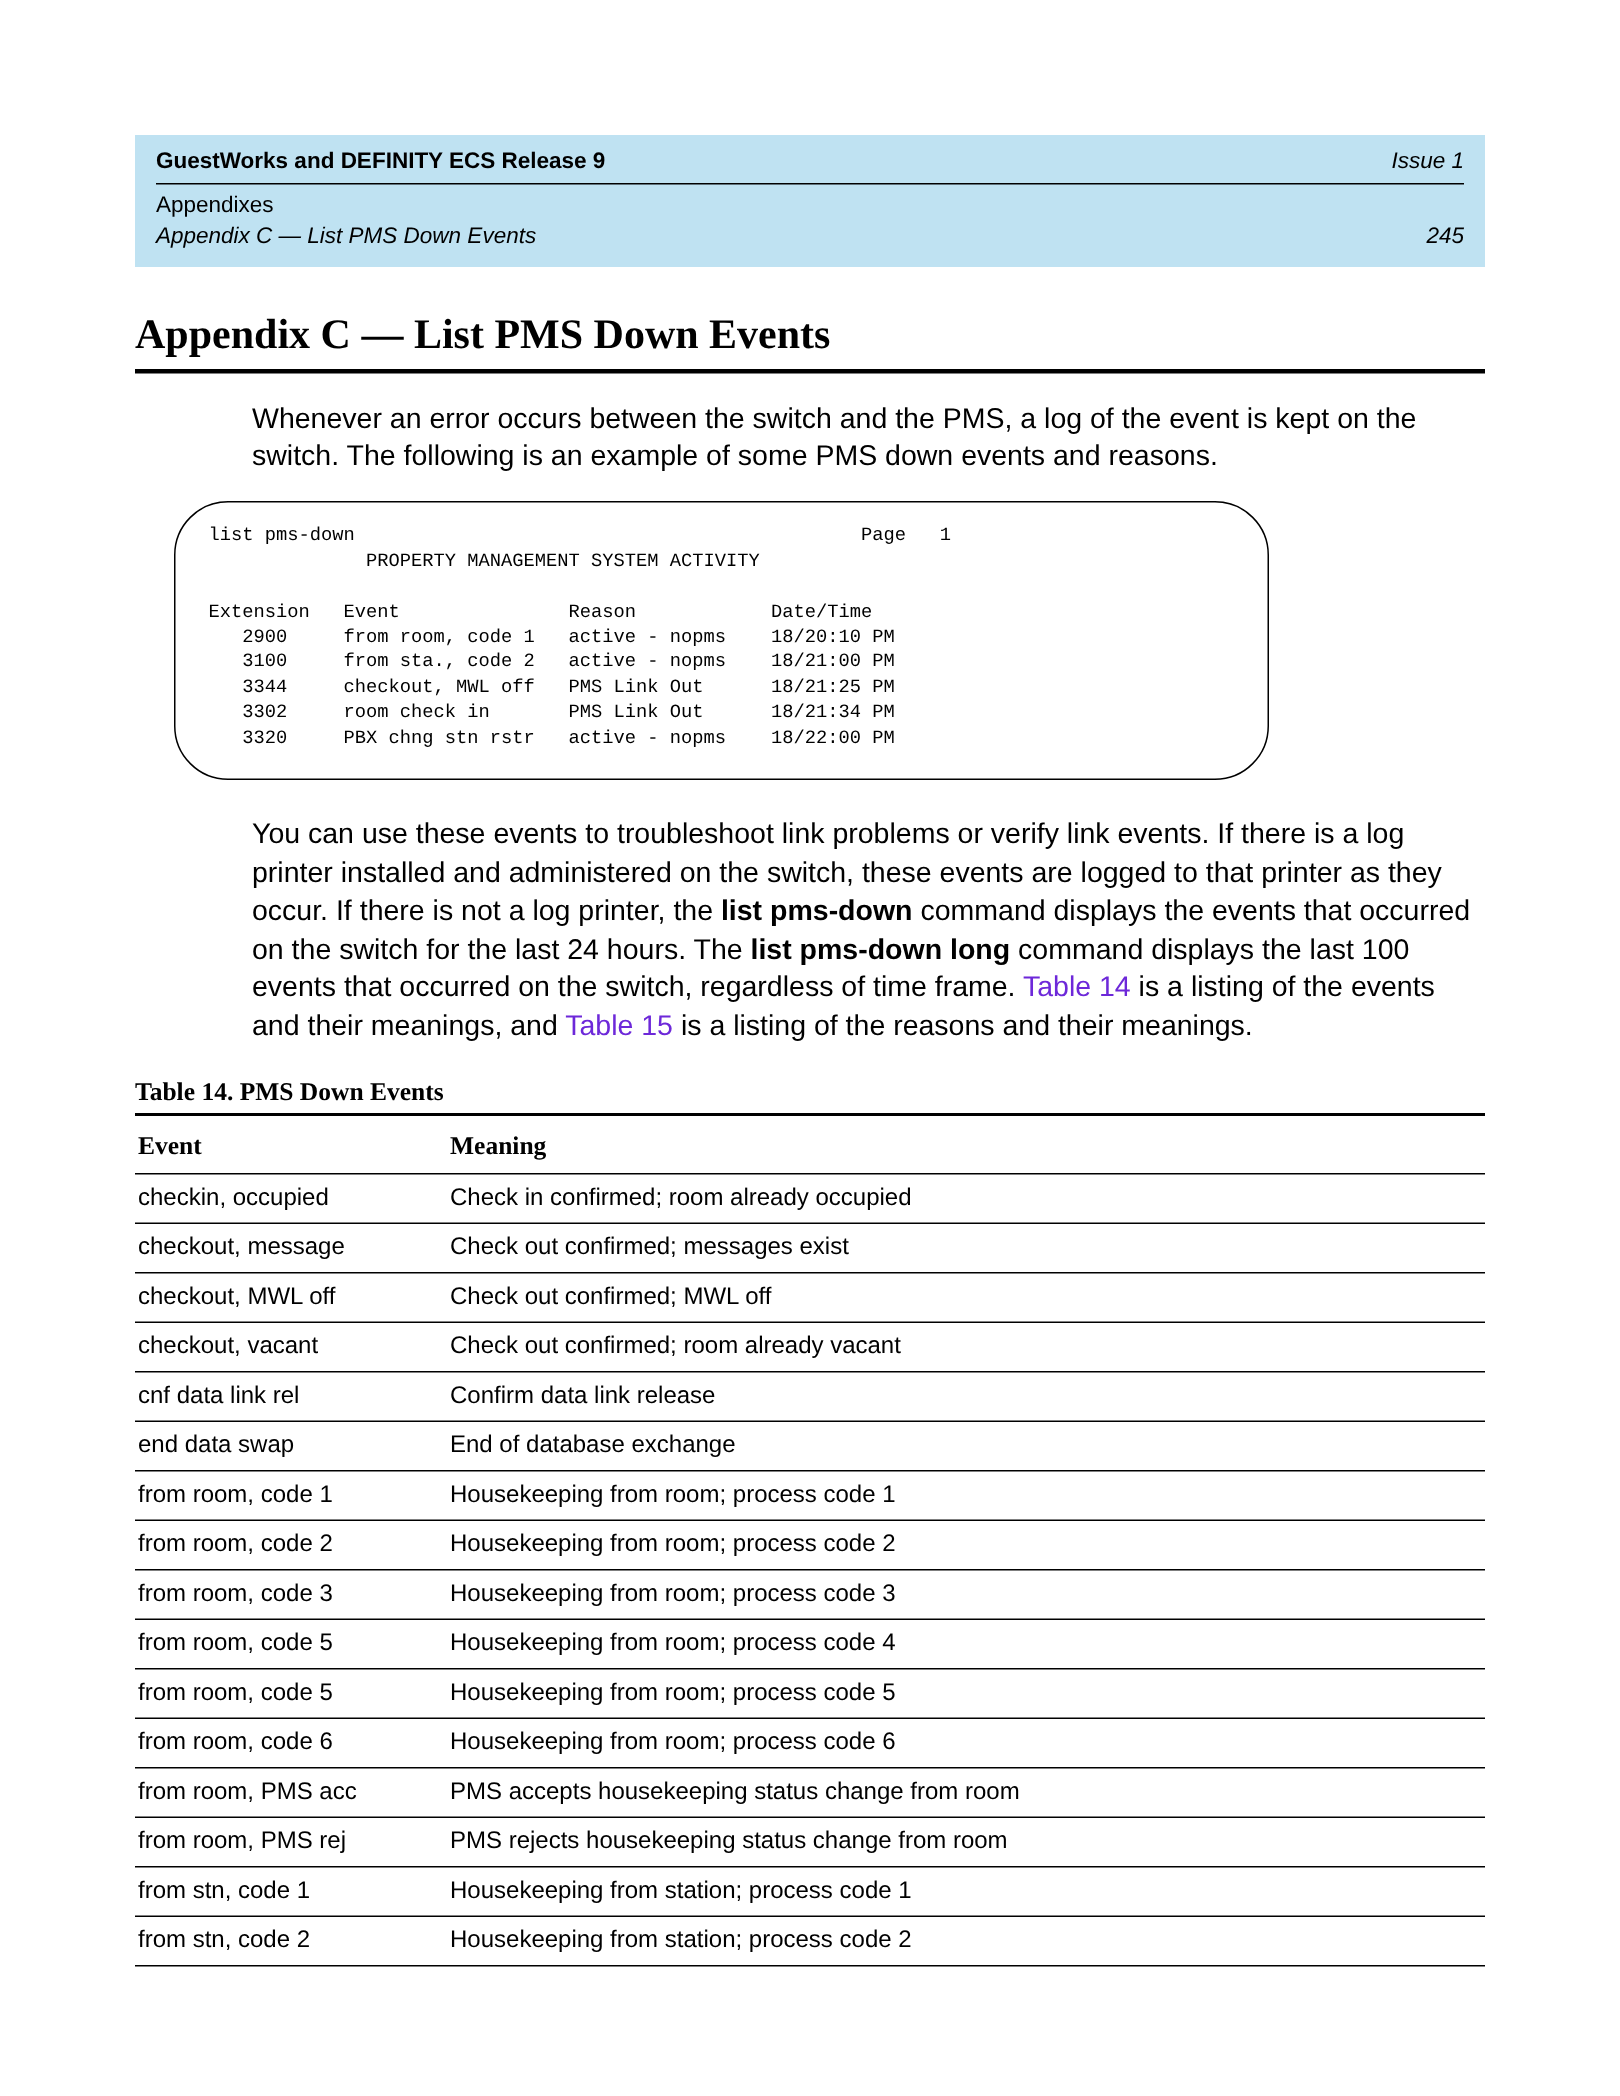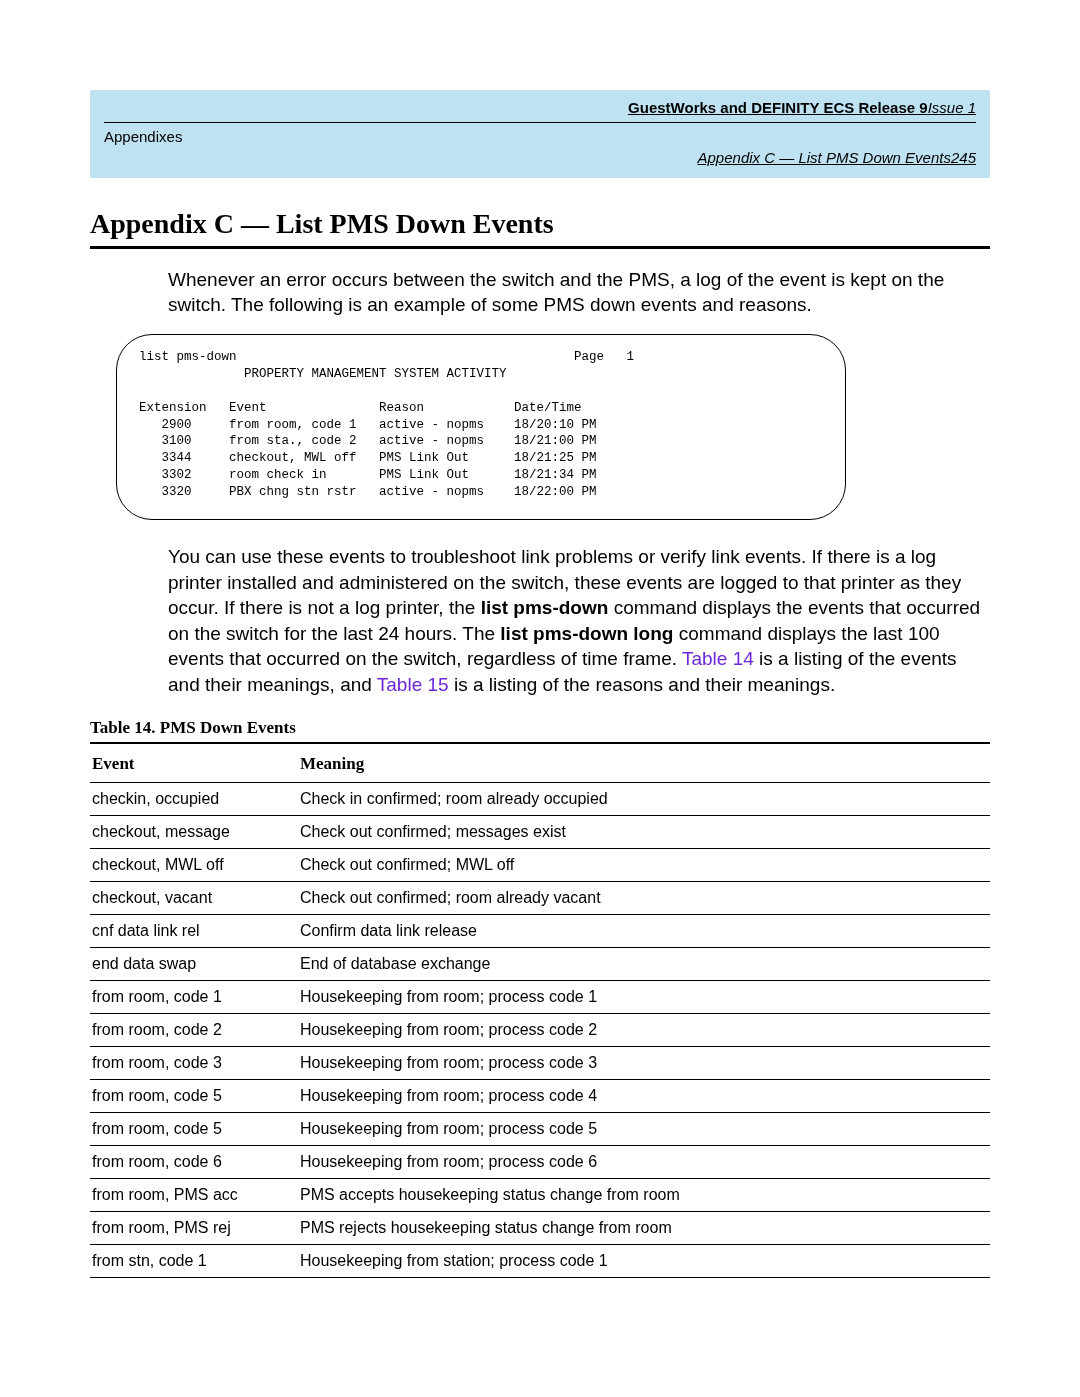--- a/index.html
+++ b/index.html
@@ -16,22 +16,21 @@
     box-sizing: border-box;
   }
   .header-band {
     background: #bfe2f2;
     padding: 8px 14px 10px 14px;
     font-size: 15px;
     line-height: 1.35;
   }
   .header-row {
     display: flex;
-    justify-content: flex-end;
-    text-decoration: underline;
+    justify-content: space-between;
   }
   .hdr-left { max-width: 640px; }
   .hdr-right { text-align: right; white-space: nowrap; }
   .bold { font-weight: bold; }
   .boldi { font-weight: bold; font-style: italic; }
   .ital { font-style: italic; }
   .hdr-divider {
     border: none;
     border-top: 1px solid #000;
     margin: 4px 0 4px 0;
@@ -204,16 +203,20 @@
           <td>PMS accepts housekeeping status change from room</td>
         </tr>
         <tr>
           <td class="col-event">from room, PMS rej</td>
           <td>PMS rejects housekeeping status change from room</td>
         </tr>
         <tr>
           <td class="col-event">from stn, code 1</td>
           <td>Housekeeping from station; process code 1</td>
         </tr>
+        <tr>
+          <td class="col-event">from stn, code 2</td>
+          <td>Housekeeping from station; process code 2</td>
+        </tr>
       </tbody>
   </table>
 
 </div>
 
 </body></html>

